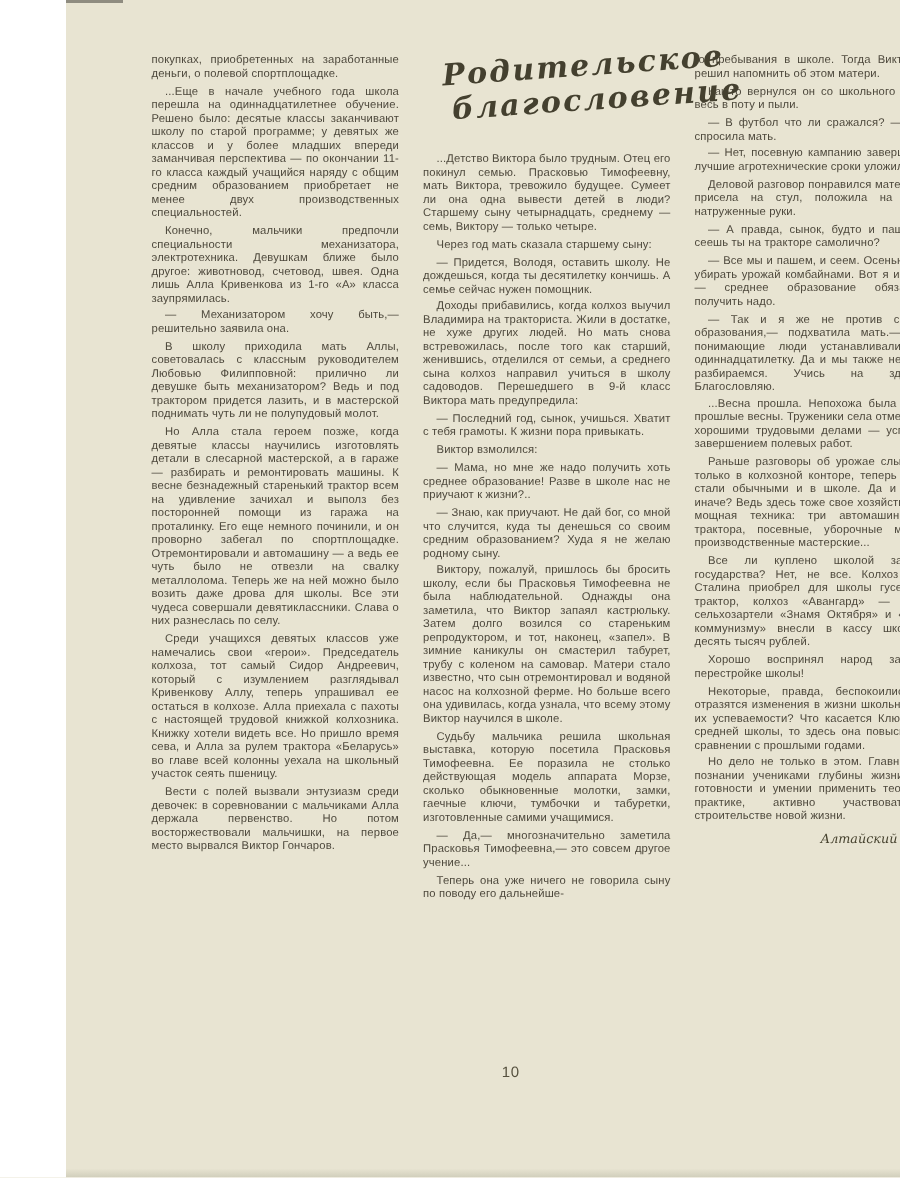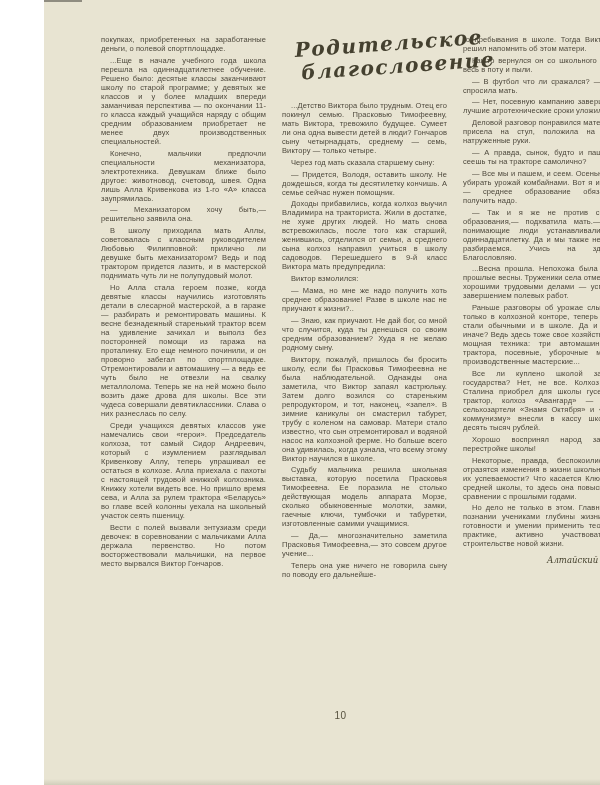--- a/index.html
+++ b/index.html
@@ -95,24 +95,25 @@
           <p>Вести с полей вызвали энтузиазм среди девочек: в соревновании с мальчиками Алла держала первенство. Но потом восторжествовали мальчишки, на первое место вырвался Виктор Гончаров.</p>
         </div>
     </div>
 
     <div class="col">
       <div class="script-title">
         <div>Родительское</div>
         <div class="t2">благословение</div>
       </div>
       <div class="paras">
-          <p>...Детство Виктора было трудным. Отец его покинул семью. Прасковью Тимофеевну, мать Виктора, тревожило будущее. Сумеет ли она одна вывести детей в люди? Гончаров сыну четырнадцать, среднему — семь, Виктору — только четыре.</p>
+          <p>...Детство Виктора было трудным. Отец его покинул семью. Прасковью Тимофеевну, мать Виктора, тревожило будущее. Сумеет ли она одна вывести детей в люди? Старшему сыну четырнадцать, среднему — семь, Виктору — только четыре.</p>
           <p>Через год мать сказала старшему сыну:</p>
           <p>— Придется, Володя, оставить школу. Не дождешься, когда ты десятилетку кончишь. А семье сейчас нужен помощник.</p>
           <p>Доходы прибавились, когда колхоз выучил Владимира на тракториста. Жили в достатке, не хуже других людей. Но мать снова встревожилась, после того как старший, женившись, отделился от семьи, а среднего сына колхоз направил учиться в школу садоводов. Перешедшего в 9-й класс Виктора мать предупредила:</p>
+          <p>— Последний год, сынок, учишься. Хватит с тебя грамоты. К жизни пора привыкать.</p>
           <p>Виктор взмолился:</p>
           <p>— Мама, но мне же надо получить хоть среднее образование! Разве в школе нас не приучают к жизни?..</p>
           <p>— Знаю, как приучают. Не дай бог, со мной что случится, куда ты денешься со своим средним образованием? Худа я не желаю родному сыну.</p>
           <p>Виктору, пожалуй, пришлось бы бросить школу, если бы Прасковья Тимофеевна не была наблюдательной. Однажды она заметила, что Виктор запаял кастрюльку. Затем долго возился со стареньким репродуктором, и тот, наконец, «запел». В зимние каникулы он смастерил табурет, трубу с коленом на самовар. Матери стало известно, что сын отремонтировал и водяной насос на колхозной ферме. Но больше всего она удивилась, когда узнала, что всему этому Виктор научился в школе.</p>
           <p>Судьбу мальчика решила школьная выставка, которую посетила Прасковья Тимофеевна. Ее поразила не столько действующая модель аппарата Морзе, сколько обыкновенные молотки, замки, гаечные ключи, тумбочки и табуретки, изготовленные самими учащимися.</p>
           <p>— Да,— многозначительно заметила Прасковья Тимофеевна,— это совсем другое учение...</p>
           <p>Теперь она уже ничего не говорила сыну по поводу его дальнейше-</p>
         </div>
     </div>
 

